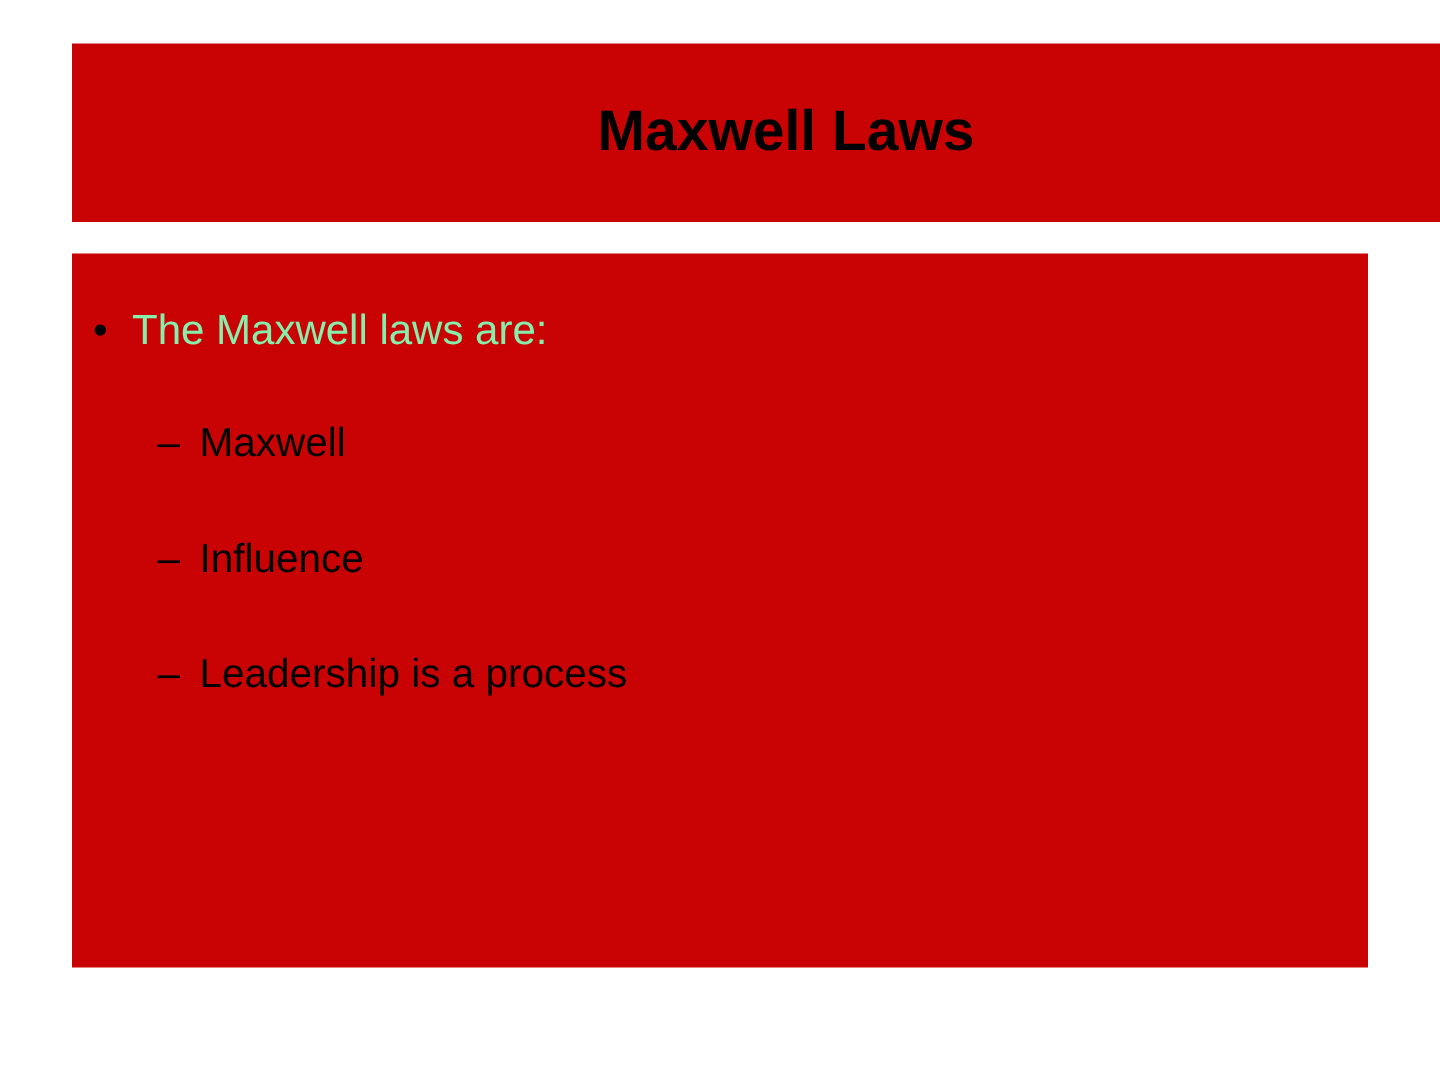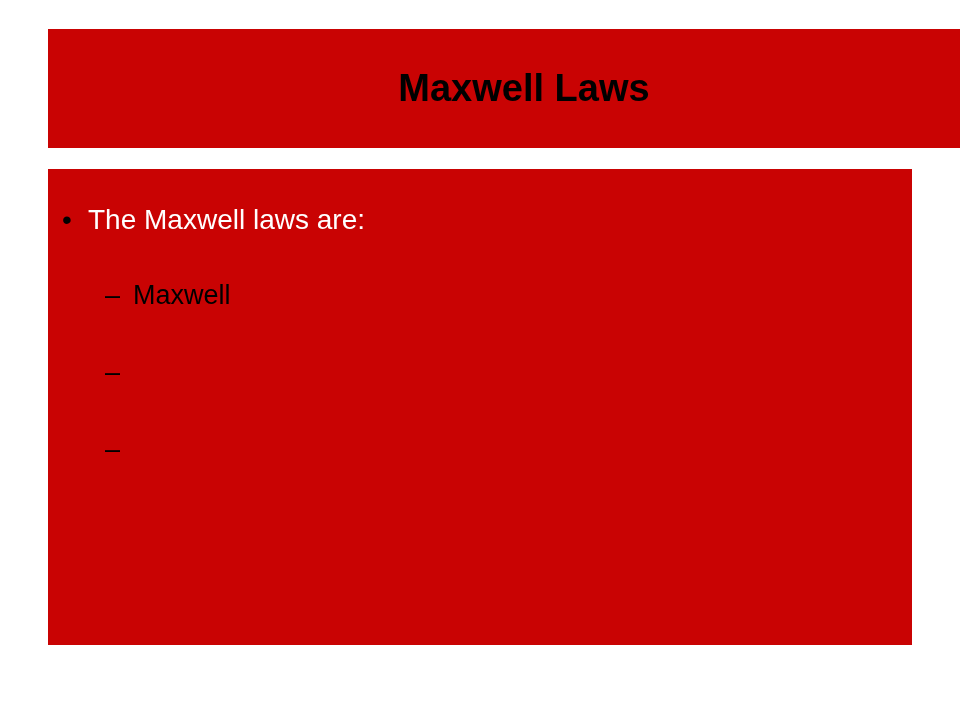--- a/index.html
+++ b/index.html
@@ -73,21 +73,21 @@
   .lvl1 .marker {
     position: absolute;
     left: 14px;
     top: 0;
     font-size: 28px;
     line-height: 1.0;
     color: #000000;
   }
   .lvl1 .txt {
     font-size: 28px;
-    color: #ffffff;
+    color: #86efac;
     white-space: nowrap;
   }
   
   .lvl2 {
     position: relative;
     margin: 0;
     padding: 0 0 0 85px;
     font-size: 27px;
     color: #000000;
     line-height: 1.0;
@@ -133,22 +133,24 @@
         <span class="txt">The Maxwell laws are:</span>
       </li>
 
       <li class="lvl2 row row-1">
         <span class="marker">–</span>
         <span class="txt">Maxwell</span>
       </li>
 
       <li class="lvl2 row row-2">
         <span class="marker">–</span>
+        <span class="txt">Influence</span>
       </li>
 
       <li class="lvl2 row row-3">
         <span class="marker">–</span>
+        <span class="txt">Leadership is a process</span>
       </li>
 
     </ul>
   </div>
 
 </div>
 
 </body></html>

